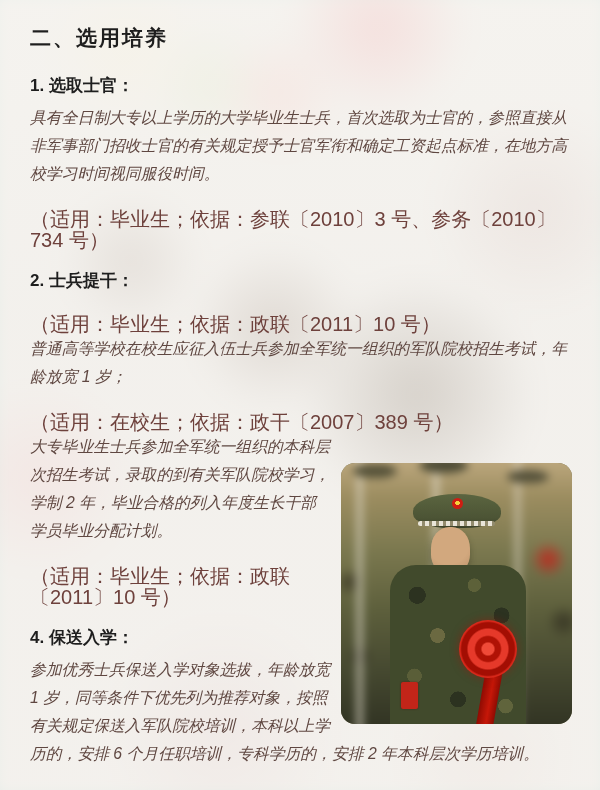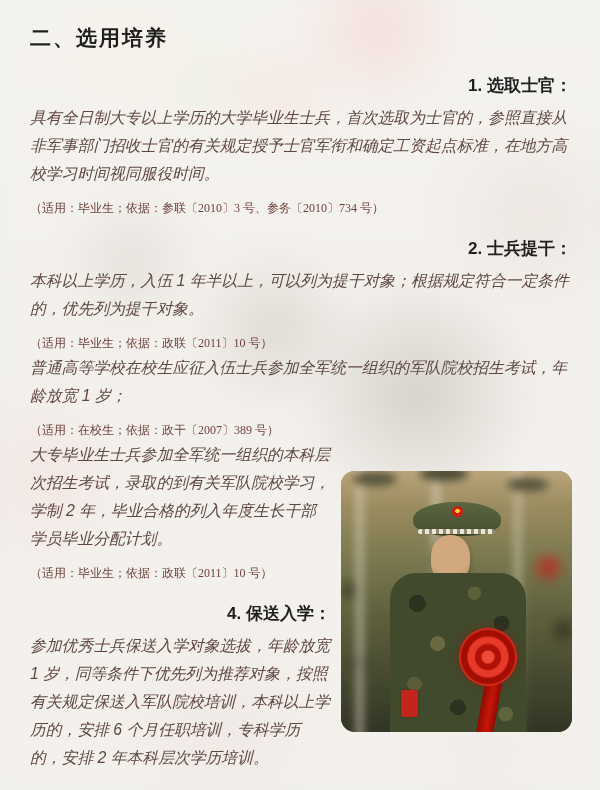--- a/index.html
+++ b/index.html
@@ -36,30 +36,30 @@
     position:relative;
     padding:26px 28px 0 30px;
   }
   .doc-title{
     margin:0 0 24px 0;
     font-size:21px;line-height:24px;font-weight:bold;
     letter-spacing:2px;color:#1e1e1e;
   }
   .sec-heading{
     margin:18px 0 6px 0;
-    font-size:17px;line-height:24px;font-weight:bold;color:#1e1e1e;text-align:right;
+    font-size:17px;line-height:24px;font-weight:bold;color:#1e1e1e;
   }
   .body-text{
     margin:0;
     font-size:15.8px;line-height:28px;color:#5f4741;font-style:italic;
   }
   .note{
-    margin:10px 0 0 0;
-    font-family:Liberation Serif, serif;
-    font-size:12px;line-height:21px;color:#6e413c;
+    margin:21px 0 0 0;
+    font-family:Liberation Sans, sans-serif;
+    font-size:20px;line-height:21px;color:#6e413c;
   }
   
   .photo-float{
     float:right;
     width:231px;height:261px;
     margin:30px 0 6px 10px;
   }
   .photo{
     position:relative;width:100%;height:100%;
     border-radius:14px;overflow:hidden;
@@ -144,21 +144,20 @@
     <h1 class="doc-title">二、选用培养</h1>
 
     <section>
       <h2 class="sec-heading">1. 选取士官：</h2>
       <p class="body-text">具有全日制大专以上学历的大学毕业生士兵，首次选取为士官的，参照直接从非军事部门招收士官的有关规定授予士官军衔和确定工资起点标准，在地方高校学习时间视同服役时间。</p>
       <p class="note">（适用：毕业生；依据：参联〔2010〕3 号、参务〔2010〕734 号）</p>
     </section>
 
     <section>
       <h2 class="sec-heading">2. 士兵提干：</h2>
-      <p class="body-text">本科以上学历，入伍 1 年半以上，可以列为提干对象；根据规定符合一定条件的，优先列为提干对象。</p>
       <p class="note">（适用：毕业生；依据：政联〔2011〕10 号）</p>
     </section>
 
     <section>
       <p class="body-text">普通高等学校在校生应征入伍士兵参加全军统一组织的军队院校招生考试，年龄放宽 1 岁；</p>
       <p class="note">（适用：在校生；依据：政干〔2007〕389 号）</p>
 
       <div class="photo-float">
         <div class="photo">
           <div class="photo-blur"></div>

